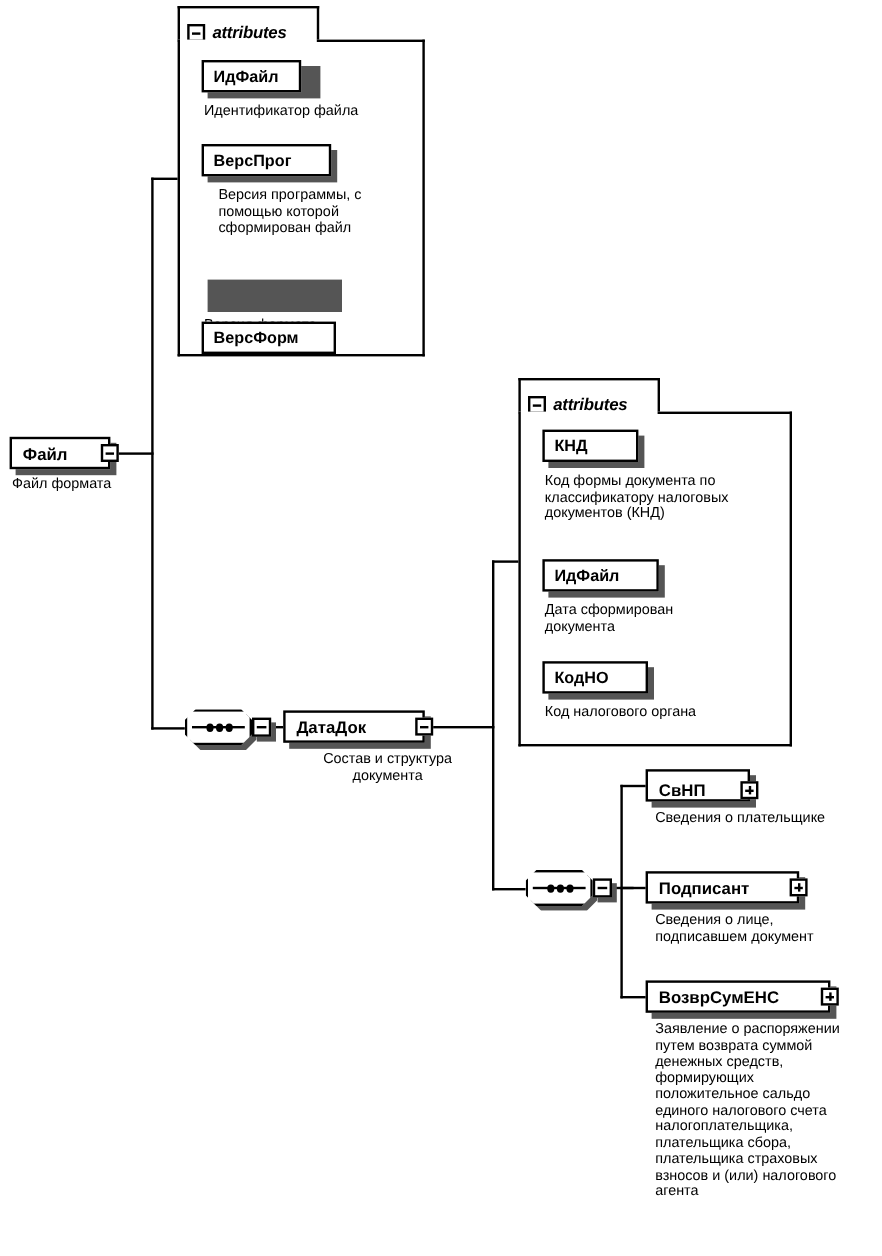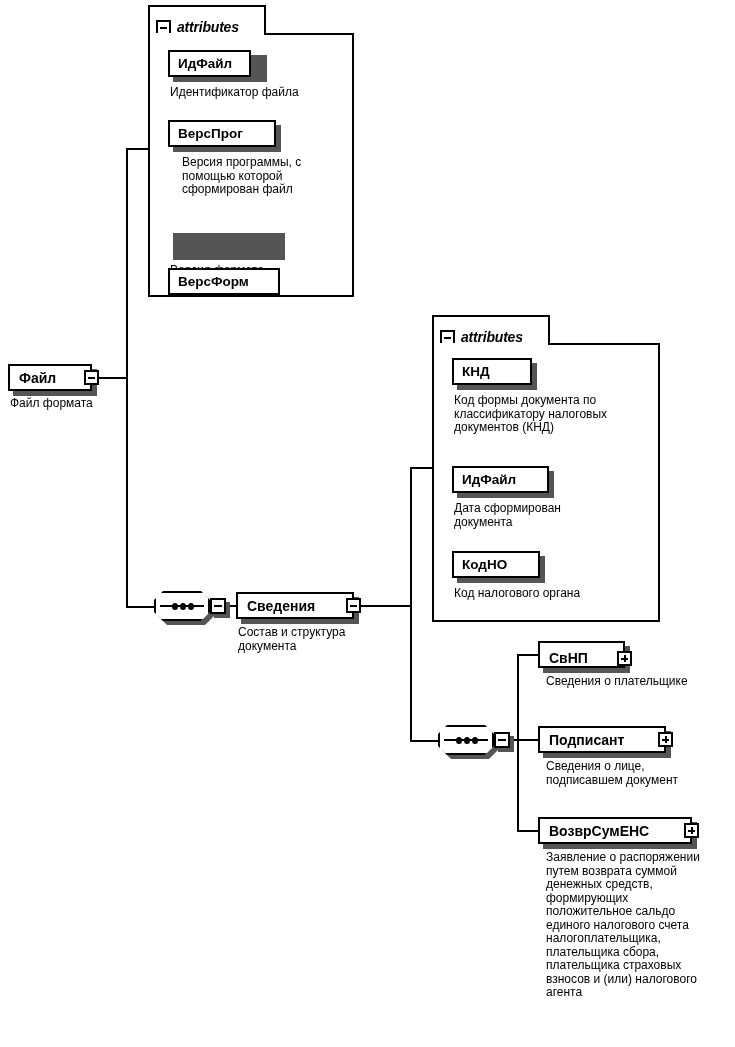--- a/index.html
+++ b/index.html
@@ -179,24 +179,24 @@
         <i></i>
       </div>
     <div class="seq-conn"></div>
   </div>
 
   <div class="line h" style="left:226px;top:605px;width:12px;"></div>
 
   <div class="node" style="left:236px;top:592px;">
     <div class="node-shadow" style="left:5px;top:5px;width:118px;height:27px;"></div>
     <div class="node-box" style="width:118px;height:27px;">
-      <span class="node-name">Сведения</span>
+      <span class="node-name">ДатаДок</span>
       <span class="toggle" style="margin-right:-9px;"></span>
     </div>
-    <div class="node-desc" style="left:2px;top:34px;width:170px;">Состав и структура
+    <div class="node-desc" style="left:2px;top:34px;width:170px;text-align:center;">Состав и структура
 документа</div>
   </div>
 
   <div class="line h" style="left:360px;top:605px;width:52px;"></div>
   <div class="line v" style="left:410px;top:467px;height:275px;"></div>
 
   <div class="line h" style="left:410px;top:467px;width:24px;"></div>
 
   <div class="line h" style="left:410px;top:740px;width:28px;"></div>
 

